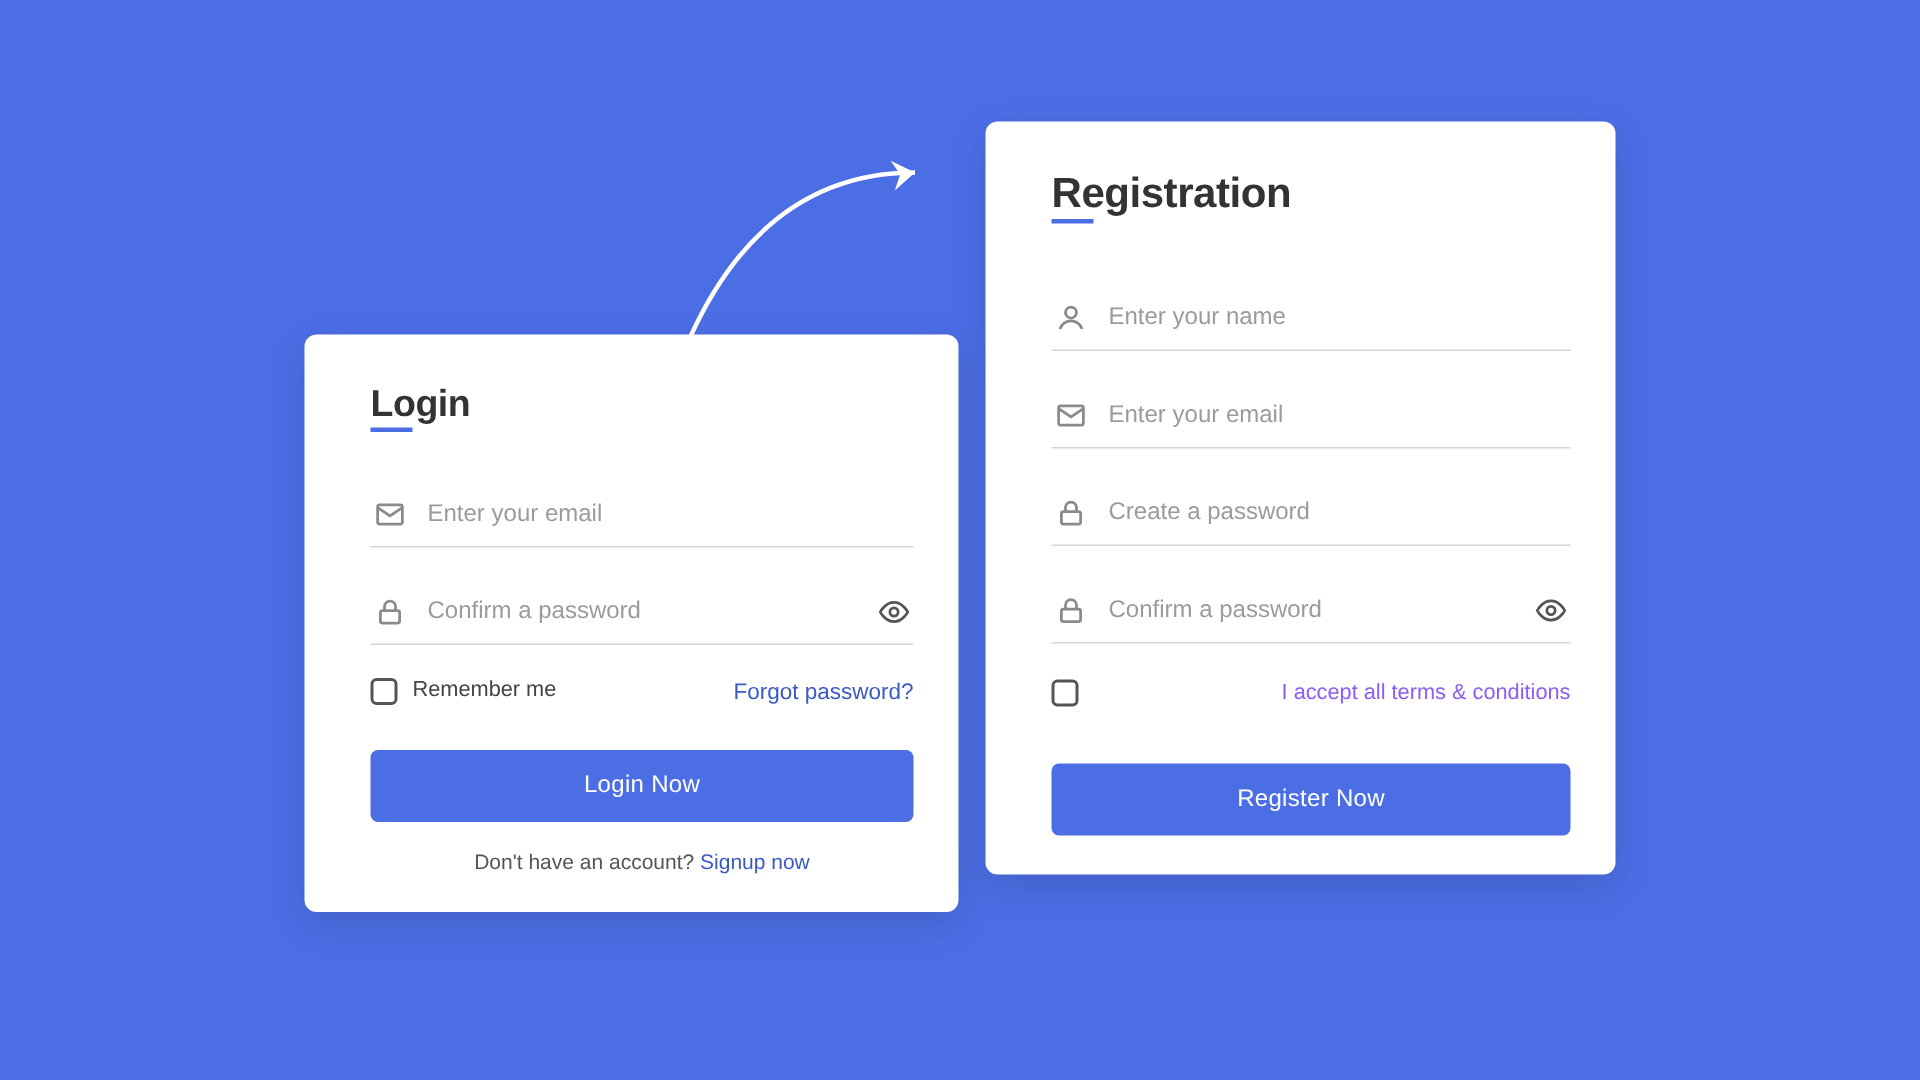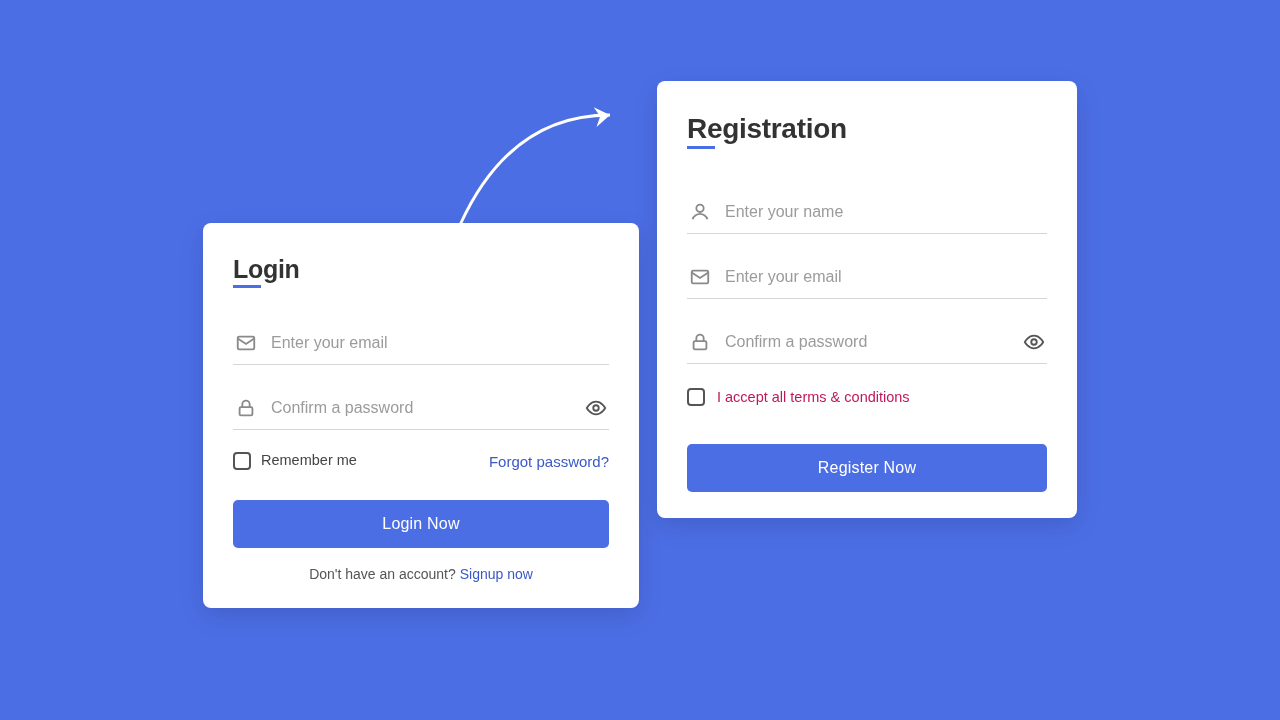--- a/index.html
+++ b/index.html
@@ -9,21 +9,21 @@
   background: #4c6ee5;
   font-family: "Segoe UI", Arial, sans-serif;
   position: relative;
   overflow: hidden;
 }
 .card {
   position: absolute;
   background: #fff;
   border-radius: 8px;
   box-shadow: 0 8px 24px rgba(0,0,0,0.12);
-  padding: 32px 30px 26px 30px;
+  padding: 32px 30px 26px 44px;
 }
 .login-card {
   left: 203px;
   top: 223px;
   width: 436px;
 }
 .register-card {
   left: 657px;
   top: 81px;
   width: 420px;
@@ -104,23 +104,24 @@
 .forgot-link {
   color: #3a59c7;
   cursor: pointer;
   font-size: 15px;
 }
 .terms-row {
   display: flex;
   align-items: center;
   gap: 12px;
   font-size: 14.5px;
-  color: #be185d;
+  color: #8b5cf6;
   margin-top: -2px;
   margin-bottom: 38px;
+  justify-content: space-between;
 }
 .primary-btn {
   width: 100%;
   height: 48px;
   background: #4c6ee5;
   color: #fff;
   font-size: 16px;
   font-weight: 500;
   border: none;
   border-radius: 5px;
@@ -214,20 +215,29 @@
   <div class="input-row">
     <span class="icon">
       <svg width="22" height="22" viewBox="0 0 24 24" fill="none">
         <rect x="3" y="5" width="18" height="14" rx="1.5" stroke="#8a8a8a" stroke-width="2"></rect>
         <path d="M3 7l9 6 9-6" stroke="#8a8a8a" stroke-width="2"></path>
       </svg>
     </span>
     <input type="text" placeholder="Enter your email" style="">
   </div>
 
+  <div class="input-row">
+    <span class="icon">
+      <svg width="22" height="22" viewBox="0 0 24 24" fill="none">
+        <rect x="5" y="11" width="14" height="9" rx="1.5" stroke="#8a8a8a" stroke-width="2"></rect>
+        <path d="M8 11V8a4 4 0 018 0v3" stroke="#8a8a8a" stroke-width="2"></path>
+      </svg>
+    </span>
+    <input type="password" placeholder="Create a password" style="">
+  </div>
 
   <div class="input-row">
     <span class="icon">
       <svg width="22" height="22" viewBox="0 0 24 24" fill="none">
         <rect x="5" y="11" width="14" height="9" rx="1.5" stroke="#8a8a8a" stroke-width="2"></rect>
         <path d="M8 11V8a4 4 0 018 0v3" stroke="#8a8a8a" stroke-width="2"></path>
       </svg>
     </span>
     <input type="password" placeholder="Confirm a password" style="">
     <span class="eye-slot">

